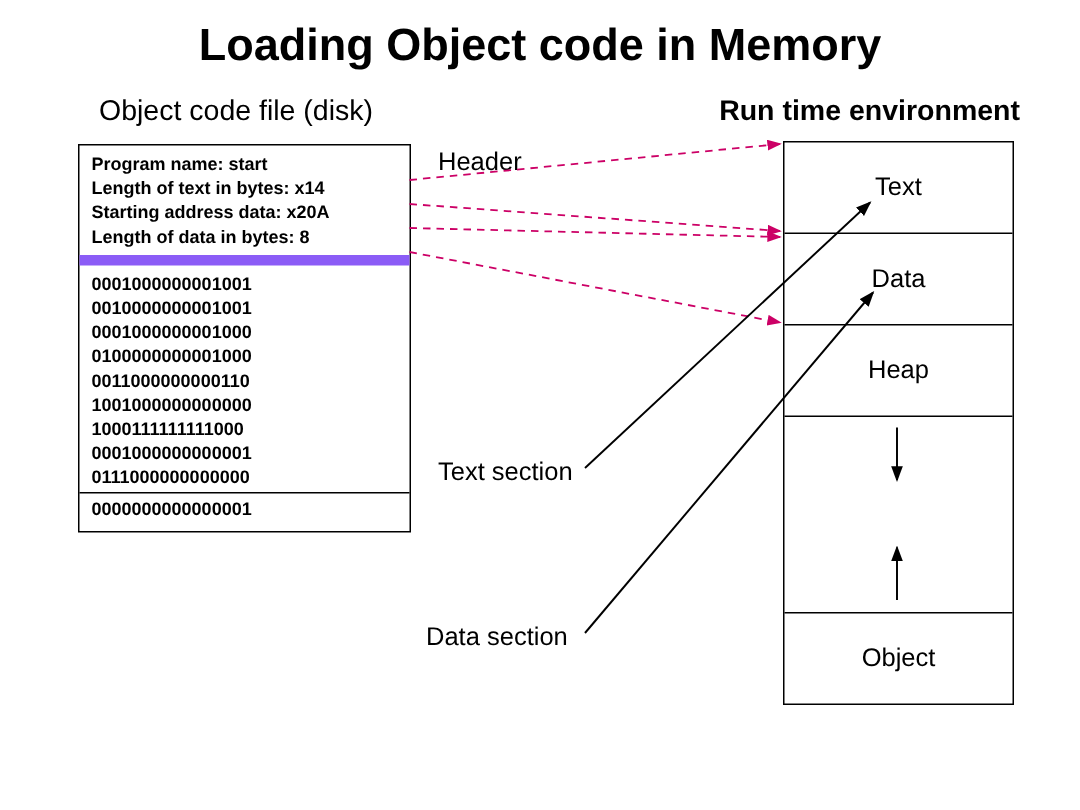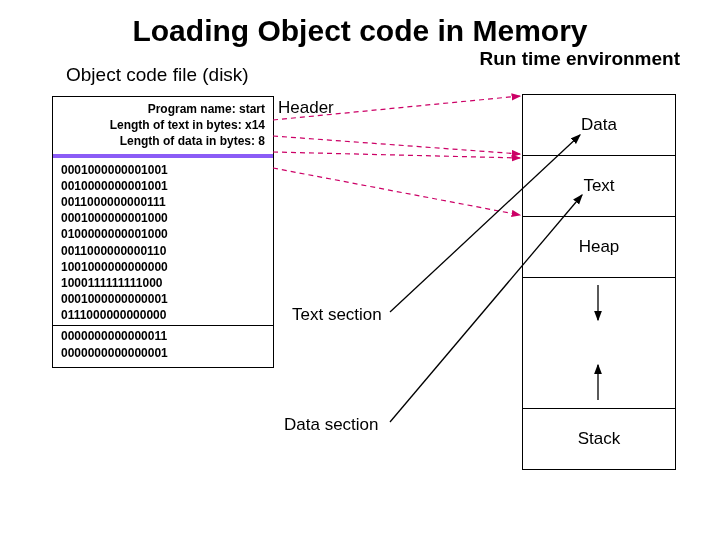--- a/index.html
+++ b/index.html
@@ -15,36 +15,35 @@
     font-size: 30px;
     font-weight: bold;
     text-align: center;
     padding-top: 14px;
   }
   .subhead {
     position: absolute;
     font-size: 19px;
   }
   .obj-head { left: 66px; top: 64px; }
-  .rt-head  { right: 40px; top: 48px; font-weight: bold; }
+  .rt-head  { right: 40px; top: 64px; font-weight: bold; }
 
   .file-box {
     position: absolute;
     left: 52px;
     top: 96px;
     width: 220px;
     border: 1px solid #000;
     font-size: 12px;
     font-weight: bold;
     line-height: 1.35;
   }
   .file-header {
     padding: 4px 8px 4px 8px;
-    border-bottom: 4px solid #8b5cf6;
-    text-align: right;
+    border-bottom: 7px solid #8b5cf6;
   }
   .file-bits {
     padding: 4px 8px 6px 8px;
     font-family: Liberation Sans, sans-serif;
   }
   .sep {
     border-top: 1px solid #000;
     margin: 2px -8px;
   }
 
@@ -87,49 +86,48 @@
 
 <div class="title">Loading Object code in Memory</div>
 
 <div class="subhead obj-head">Object code file (disk)</div>
 <div class="subhead rt-head">Run time environment</div>
 
 <div class="file-box">
   <div class="file-header">
     <div>Program name: start</div>
     <div>Length of text in bytes: x14</div>
+    <div>Starting address data: x20A</div>
     <div>Length of data in bytes: 8</div>
   </div>
   <div class="file-bits">
     <div>0001000000001001</div>
     <div>0010000000001001</div>
-    <div>0011000000000111</div>
     <div>0001000000001000</div>
     <div>0100000000001000</div>
     <div>0011000000000110</div>
     <div>1001000000000000</div>
     <div>1000111111111000</div>
     <div>0001000000000001</div>
     <div>0111000000000000</div>
     <div class="sep"></div>
-    <div>0000000000000011</div>
     <div>0000000000000001</div>
   </div>
 </div>
 
-<div class="section-label" style="left:278px; top:98px;">Header</div>
+<div class="section-label" style="left:292px; top:98px;">Header</div>
 <div class="section-label" style="left:292px; top:305px;text-align:center;">Text section</div>
 <div class="section-label" style="left:284px; top:415px;">Data section</div>
 
 <div class="mem-box">
+  <div class="mem-cell">Text</div>
   <div class="mem-cell">Data</div>
-  <div class="mem-cell">Text</div>
   <div class="mem-cell">Heap</div>
   <div class="mem-gap"></div>
-  <div class="mem-cell">Stack</div>
+  <div class="mem-cell">Object</div>
 </div>
 
 <svg class="lines">
   <defs>
     <marker id="ah-red" markerWidth="8" markerHeight="8" refX="7" refY="3" orient="auto">
       <path d="M0,0 L8,3 L0,6 Z" fill="#cc0066"></path>
     </marker>
     <marker id="ah-blk" markerWidth="8" markerHeight="8" refX="7" refY="3" orient="auto">
       <path d="M0,0 L8,3 L0,6 Z" fill="#000"></path>
     </marker>

